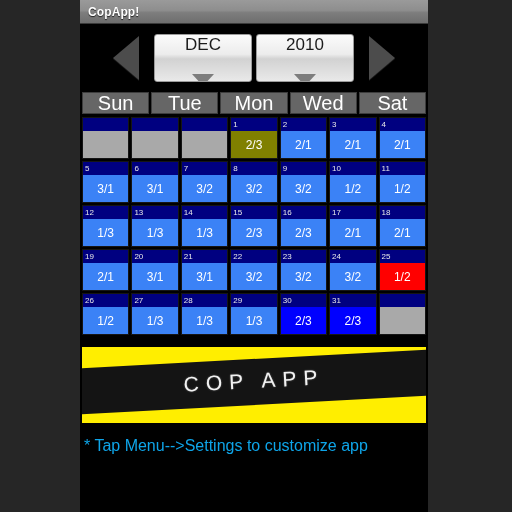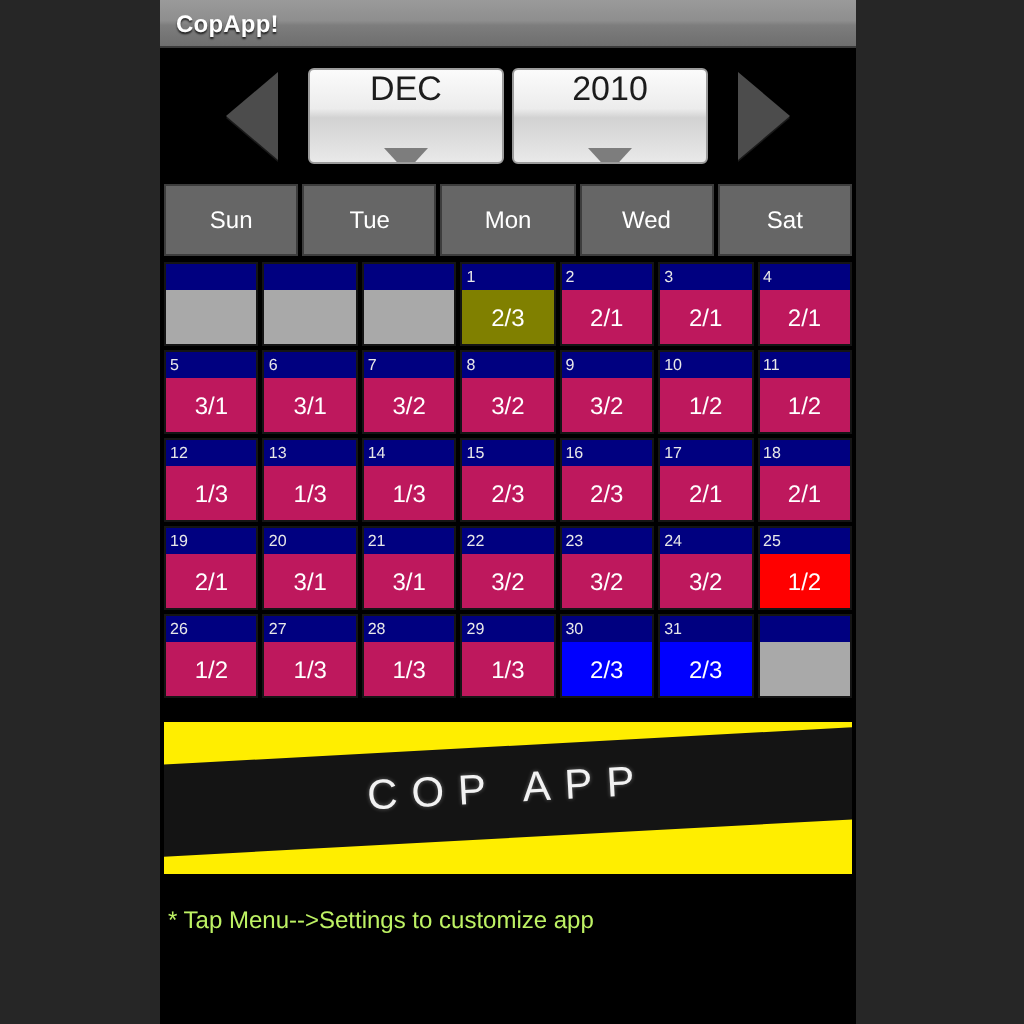--- a/index.html
+++ b/index.html
@@ -131,27 +131,27 @@
     box-sizing: border-box;
   }
   .cal-row {
     display: flex;
     gap: 2px;
     margin-bottom: 2px;
   }
   .cal-row.dow-row { margin-bottom: 3px; }
   .dow-cell {
     flex: 1 1 0;
-    height: 36px;
+    height: 22px;
     background: #666666;
     color: #ffffff;
     display: flex;
     align-items: center;
     justify-content: center;
-    font-size: 12px;
+    font-size: 20px;
     border: 1px solid #3d3d3d;
     box-sizing: border-box;
   }
   .day-cell {
     flex: 1 1 0;
     height: 42px;
     display: flex;
     flex-direction: column;
     border: 1px solid #151515;
     box-sizing: border-box;
@@ -169,21 +169,21 @@
     flex: 0 0 auto;
   }
   .day-body {
     flex: 1 1 auto;
     display: flex;
     align-items: center;
     justify-content: center;
     font-size: 12px;
     color: #ffffff;
   }
-  .day-body.shift-default { background: #be185d; }
+  .day-body.shift-default { background: #3b82f6; }
   .day-body.shift-today   { background: #808000; }
   .day-body.shift-red     { background: #ff0000; }
   .day-body.shift-blue    { background: #0000ff; }
   .day-body.shift-empty   { background: #a9a9a9; }
   .day-cell.empty .day-num-strip { color: transparent; }
   
   #banner {
     margin: 12px 2px 0 2px;
     height: 76px;
     background: #ffee00;
@@ -210,22 +210,22 @@
     text-shadow: 0 0 2px rgba(255,255,255,0.35);
     transform: translateY(-1px);
   }
   
   #footer {
     background: #000000;
     padding: 14px 4px 0 4px;
     box-sizing: border-box;
   }
   #footer .footer-text {
-    color: #bef264;
-    font-size: 12px;
+    color: #0ea5e9;
+    font-size: 16px;
   }
 </style>
 </head>
 <body>
 
 <div id="screen">
 
   <div id="app-window">
 
     <div id="title-bar">

